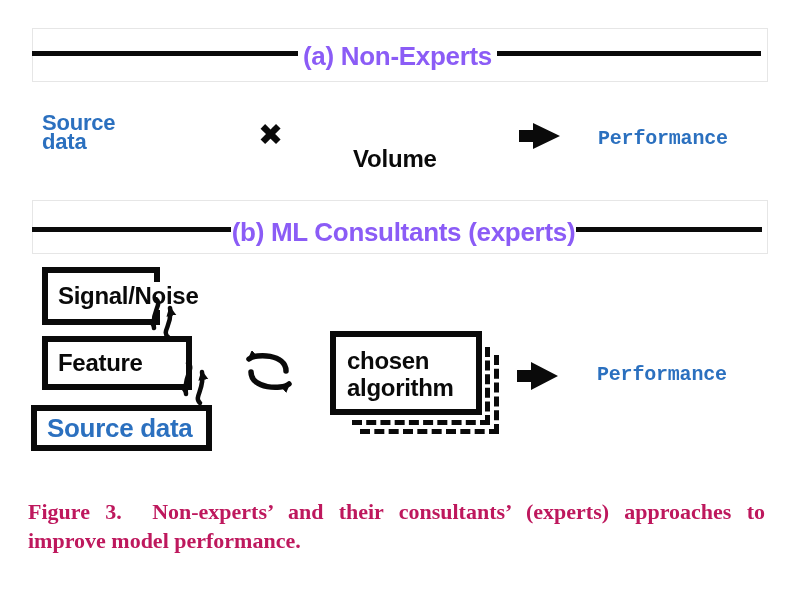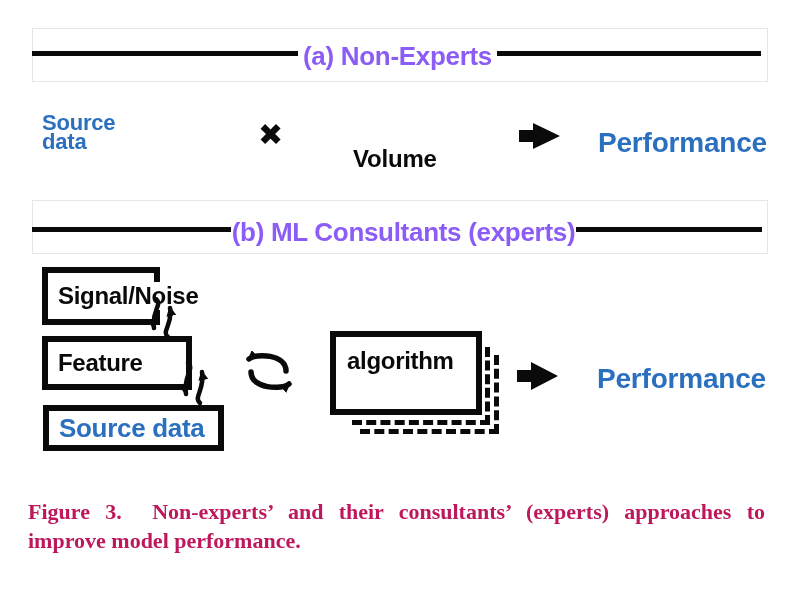--- a/index.html
+++ b/index.html
@@ -14,21 +14,21 @@
   .sec-title{
     font-weight:bold;font-size:26px;letter-spacing:-0.3px;
     text-align:center;white-space:nowrap;color:#8b5cf6;
   }
   
   .blue{color:#2b70bf;}
   .lbl{font-weight:bold;letter-spacing:-0.2px;white-space:nowrap;}
   .src-a{font-size:22px;line-height:19px;}
   .mult{font-size:30px;line-height:1;color:#0a0a0a;}
   .vol{font-size:24px;}
-  .perf{font-size:28px;}
+  .perf{font-size:20px;font-family:Liberation Mono, monospace;}
   
   .nbox{
     border:6px solid #0a0a0a;background:#ffffff;
     display:flex;align-items:center;box-sizing:border-box;
   }
   .nbox .t{
     font-weight:bold;font-size:24px;letter-spacing:-0.3px;white-space:nowrap;
     padding-left:10px;background:#ffffff;
   }
   .nbox .t.big{font-size:26px;}
@@ -97,33 +97,34 @@
 
   <div class="abs nbox" style="left:42px;top:336px;width:150px;height:54px;">
     <span class="t">Feature</span>
   </div>
 
   <svg class="abs" style="left:174px;top:359px;" width="40" height="48" viewBox="0 0 40 44">
     <path d="M14,2 C21,8 9,15 12,33" fill="none" stroke="#0a0a0a" stroke-width="4.5" stroke-linecap="round" marker-end="url(#ah)"></path>
     <path d="M26,42 C19,36 31,29 28,11" fill="none" stroke="#0a0a0a" stroke-width="4.5" stroke-linecap="round" marker-end="url(#ah)"></path>
   </svg>
 
-  <div class="abs nbox" style="left:43px;top:405px;width:181px;height:46px;">
+  <div class="abs nbox" style="left:31px;top:405px;width:181px;height:46px;">
     <span class="t big blue">Source data</span>
   </div>
 
   <svg class="abs" style="left:239px;top:351px;" width="60" height="42" viewBox="0 0 60 42">
     <path d="M47,20 C47,3 17,2 10,8" fill="none" stroke="#0a0a0a" stroke-width="5.5" stroke-linecap="round" marker-end="url(#ah)"></path>
     <path d="M12,21 C12,38 43,39 50,33" fill="none" stroke="#0a0a0a" stroke-width="5.5" stroke-linecap="round" marker-end="url(#ah)"></path>
   </svg>
 
   <div class="abs shadow" style="left:360px;top:355px;width:134px;height:74px;z-index:1;"></div>
   <div class="abs shadow" style="left:352px;top:347px;width:133px;height:73px;z-index:1;"></div>
   <div class="abs nbox" style="left:330px;top:331px;width:152px;height:84px;z-index:2;align-items:flex-start;">
     <div class="algo-text">
+      <div>chosen</div>
       <div>algorithm</div>
     </div>
   </div>
 
   <svg class="abs" style="left:517px;top:362px;" width="41" height="28" viewBox="0 0 41 28">
     <polygon points="0,8 14,8 14,0 41,14 14,28 14,20 0,20" fill="#0a0a0a"></polygon>
   </svg>
 
   <div class="abs lbl perf blue" style="left:597px;top:363px;">Performance</div>
 

